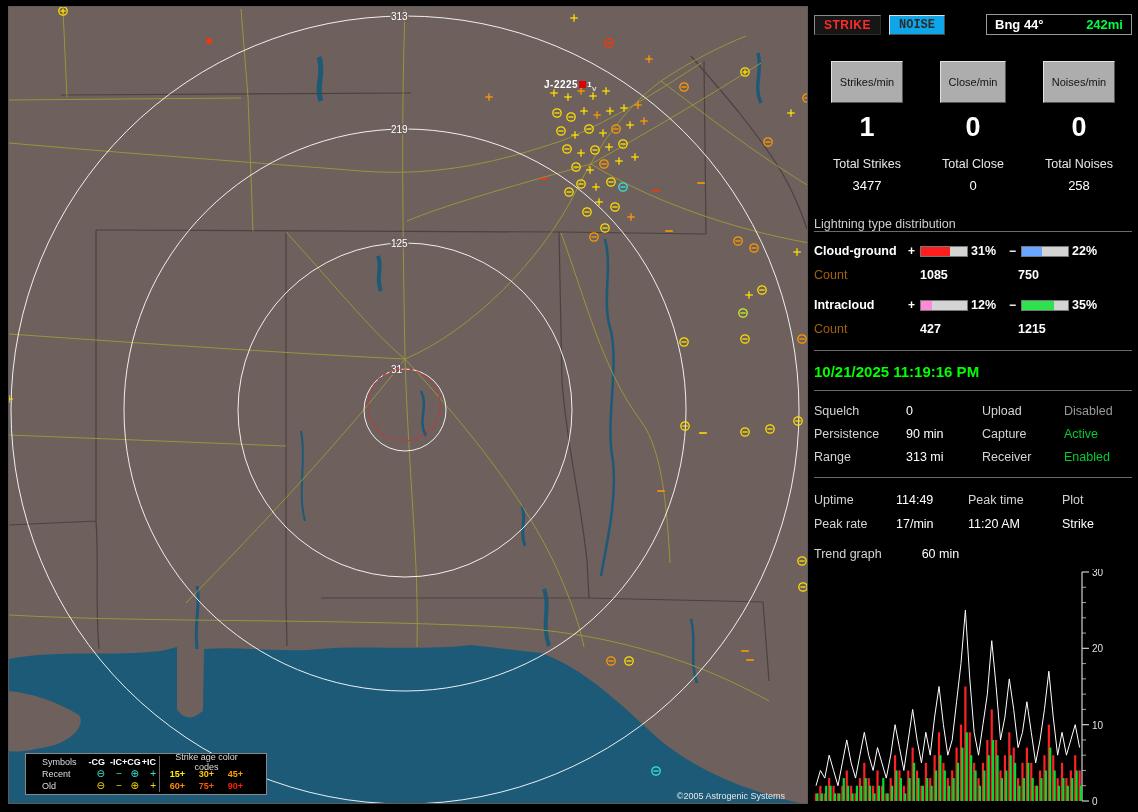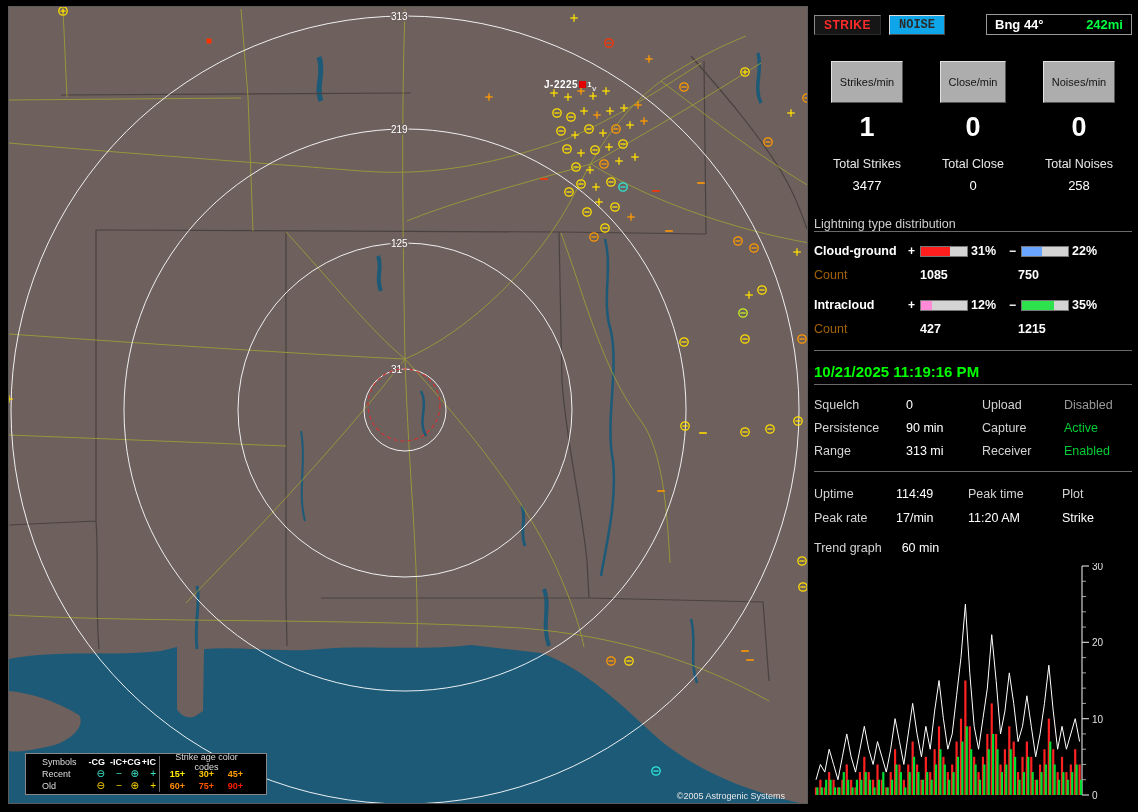--- a/index.html
+++ b/index.html
@@ -45,30 +45,30 @@
               margin-bottom:12px;}
   .distribution{border-bottom:1px solid #6a6a6a;padding-bottom:14px;}
   .g-row{display:flex;align-items:center;margin-bottom:10px;}
   .g-label{width:92px;font-weight:bold;font-size:12.5px;}
   .g-label.light{font-weight:normal;color:#a16207;}
   .g-sign{width:11px;text-align:center;font-weight:bold;}
   .gauge{display:inline-block;width:48px;height:11px;background:#d4d4d4;border:1px solid #777;margin:0 3px;}
   .gauge .fill{display:block;height:100%;width:0;}
   .g-pct{width:36px;font-weight:bold;font-size:12.5px;}
   .g-count{width:98px;padding-left:14px;font-weight:bold;font-size:12.5px;}
-  .datetime{margin-top:12px;padding-bottom:4px;border-bottom:1px solid #6a6a6a;color:#00ff00;
+  .datetime{margin-top:12px;padding-bottom:10px;border-bottom:1px solid #6a6a6a;color:#00ff00;
             font-weight:bold;font-size:15px;}
   .settings{display:grid;grid-template-columns:92px 76px 82px 1fr;row-gap:9px;margin-top:13px;
             padding-bottom:13px;border-bottom:1px solid #6a6a6a;font-size:12.5px;}
   .session{display:grid;grid-template-columns:82px 72px 94px 1fr;row-gap:10px;margin-top:15px;font-size:12.5px;}
   .k{color:#d4d4d4;}
   .v{color:#fff;}
   .green{color:#00cc33;}
   .dim{color:#9a9a9a;}
-  .trend-head{margin-top:16px;display:flex;gap:20px;font-size:12.5px;}
+  .trend-head{margin-top:16px;display:flex;gap:40px;font-size:12.5px;}
   .trend-chart{margin-top:8px;position:relative;width:312px;}
   .x-labels{width:268px;display:flex;justify-content:space-between;font-size:10px;color:#ddd;margin-top:2px;}
 </style>
 </head>
 <body>
 
 <div class="screen">
 
   <div class="map">
     <svg viewBox="8 6 800 798" width="800" height="798">

